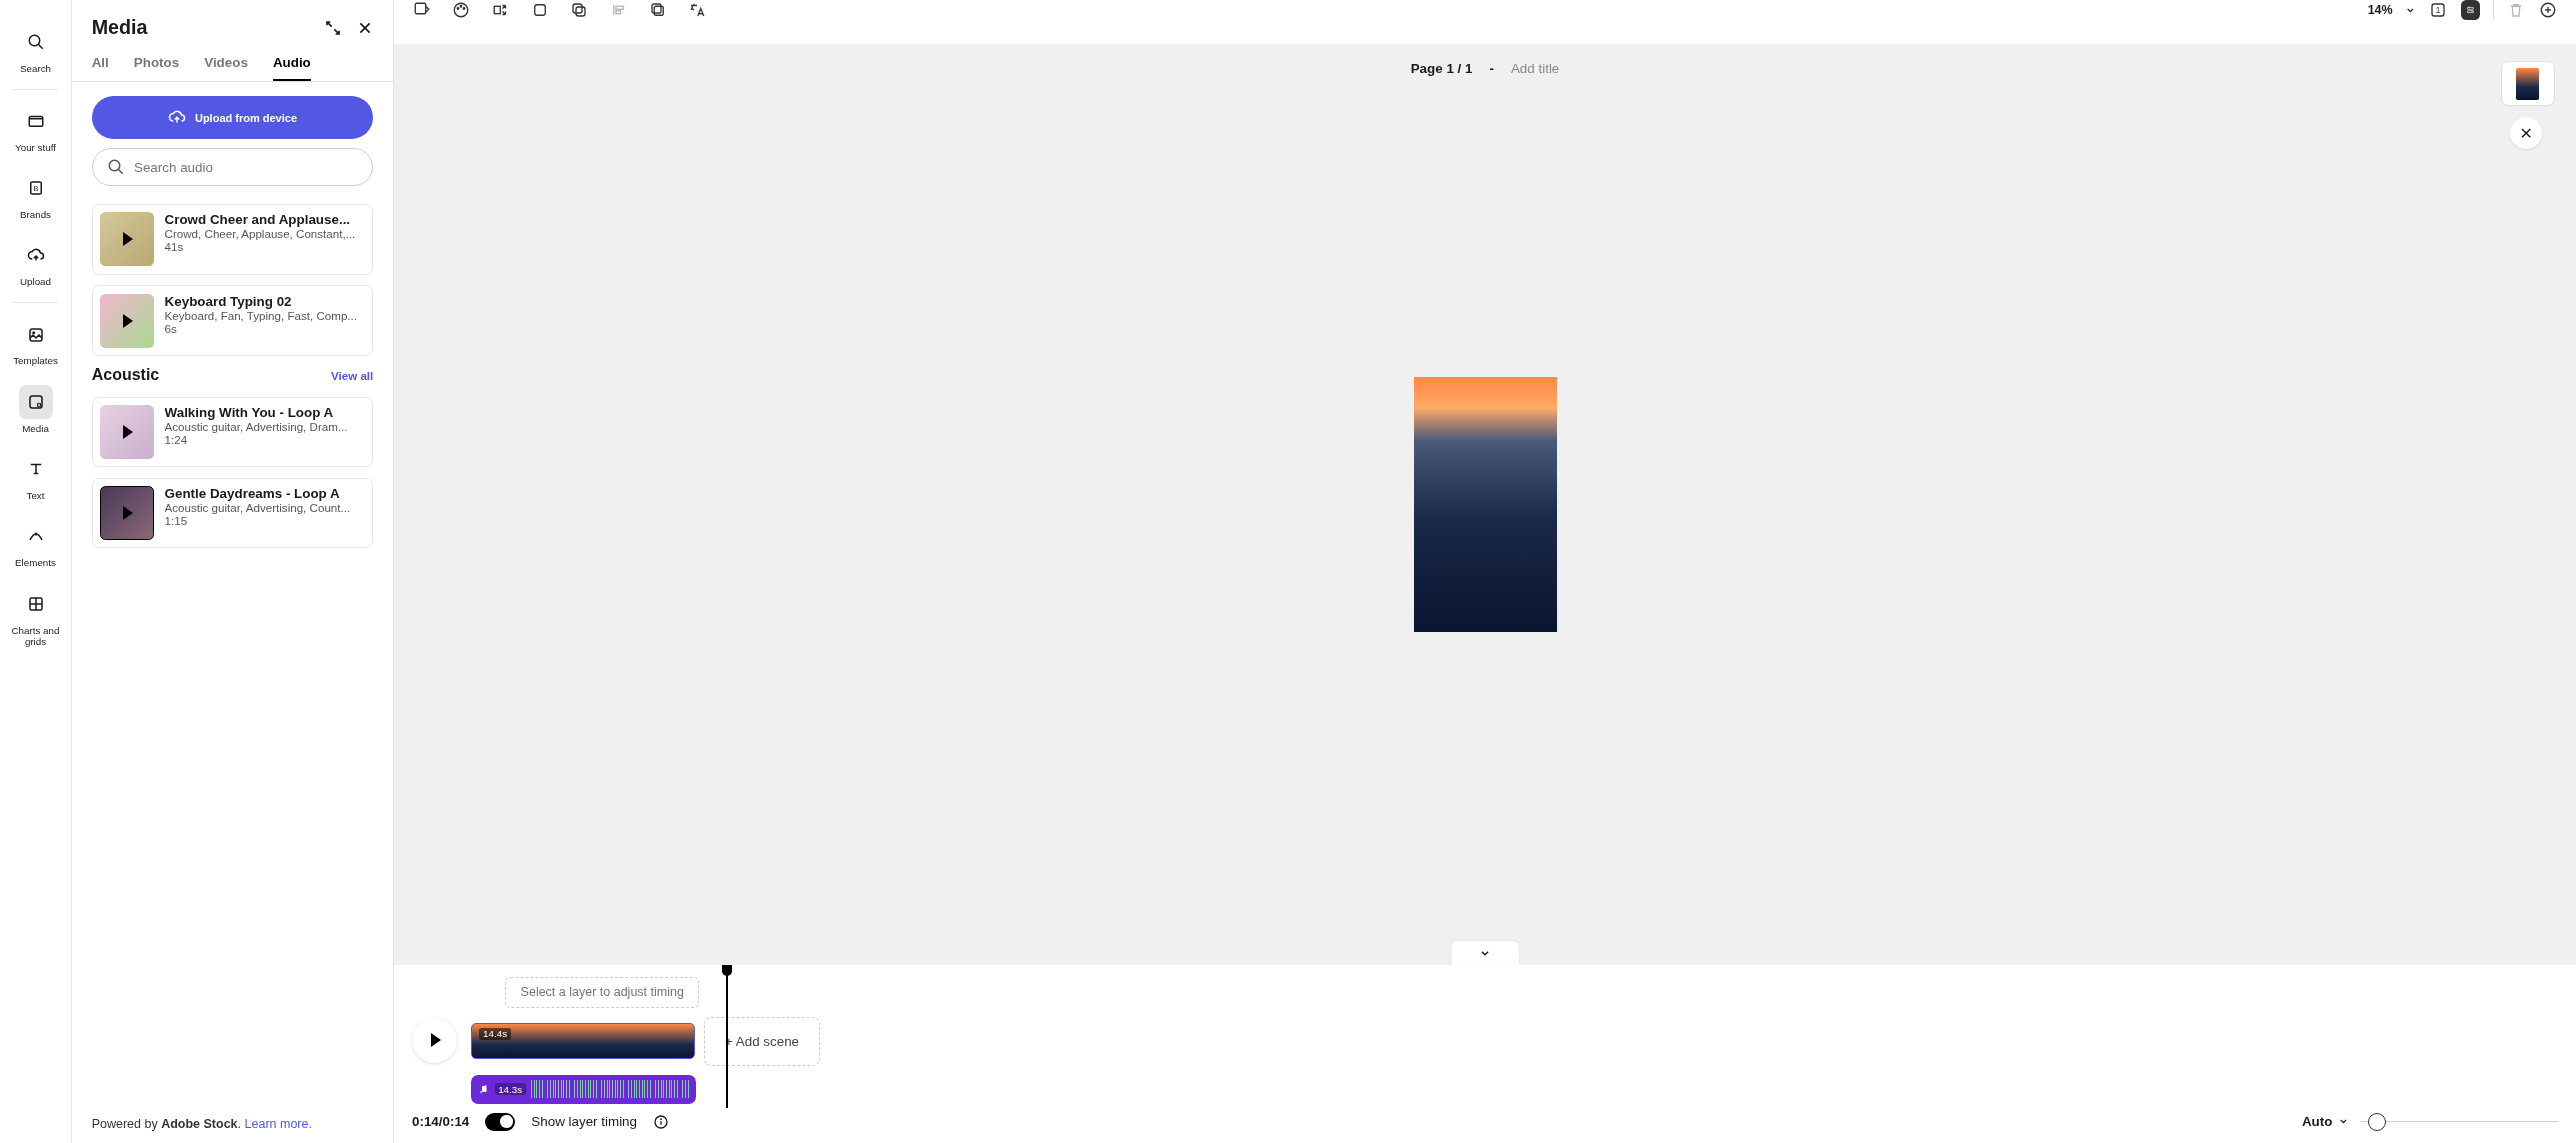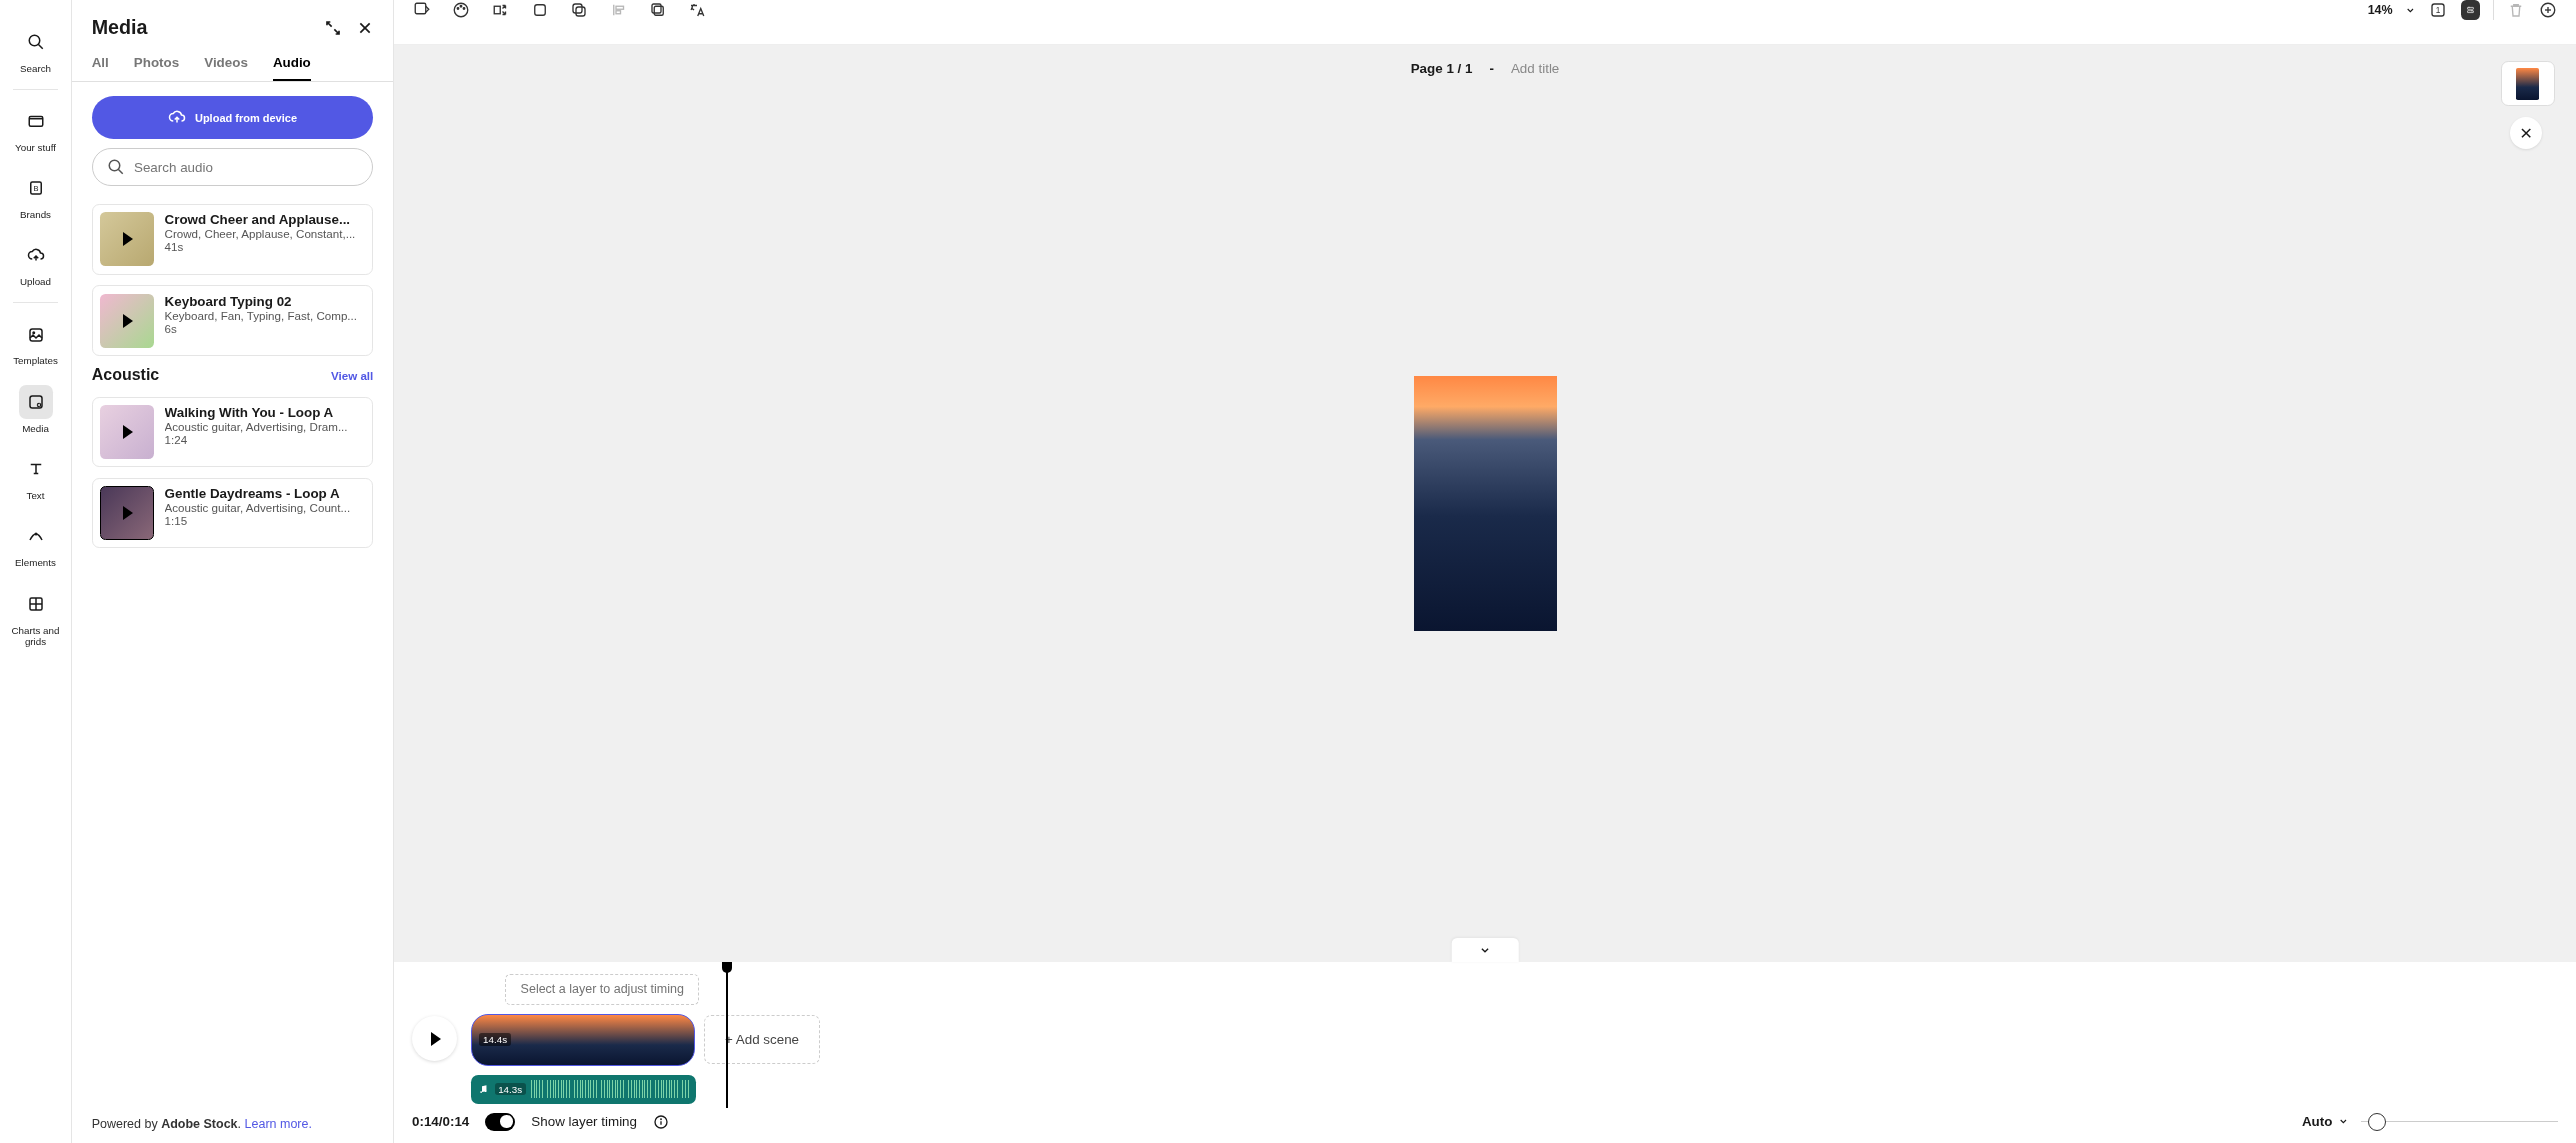--- a/index.html
+++ b/index.html
@@ -49,24 +49,24 @@
 .page-thumb{position:absolute;top:16px;right:21.5px;width:54px;height:45px;background:#fff;border:0.9px solid #ddd;border-radius:7.2px;display:flex;align-items:center;justify-content:center}
 .close-round{position:absolute;top:72px;right:34px;width:32px;height:32px;border-radius:50%;background:#fff;display:flex;align-items:center;justify-content:center;cursor:pointer;box-shadow:0 0.9px 2.7px rgba(0,0,0,0.1)}
 .preview-img{width:143px;height:255px;background:linear-gradient(to bottom,#ff8844 0%,#ffaa66 12%,#4a5a7a 25%,#1a2a4a 55%,#0a1530 100%);position:relative}
 .collapse-tab{position:absolute;bottom:0;left:50%;transform:translateX(-50%);background:#fff;border-radius:5.4px 5.4px 0 0;padding:5.4px 27px;cursor:pointer;box-shadow:0 -0.9px 2.7px rgba(0,0,0,0.05)}
 .timeline-area{background:#fff;padding:12.5px 18px;display:flex;flex-direction:column;gap:9px}
 .timeline-tracks{display:flex;gap:14.3px;align-items:center}
 .tl-play{width:45px;height:45px;border-radius:50%;background:#fff;box-shadow:0 0.9px 3.6px rgba(0,0,0,0.15);display:flex;align-items:center;justify-content:center;cursor:pointer;flex-shrink:0}
 .tracks-col{display:flex;flex-direction:column;gap:9px;position:relative}
 .hint-box{border:1.8px dashed #ccc;border-radius:5.4px;padding:7.2px 14.3px;font-size:12.5px;color:#737373;align-self:flex-start;margin-left:34px}
 .clip-row{display:flex;gap:9px;align-items:center}
-.video-clip{width:224px;height:52px;border:1.8px solid #5258e4;border-radius:17px;background:linear-gradient(to bottom,#ff8844 0%,#1a2a4a 60%,#0a1530 100%);position:relative;display:flex;align-items:center;padding:3.6px 7.2px}
+.video-clip{width:224px;height:36px;border:1.8px solid #5258e4;border-radius:5px;background:linear-gradient(to bottom,#ff8844 0%,#1a2a4a 60%,#0a1530 100%);position:relative;display:flex;align-items:flex-start;padding:3.6px 7.2px}
 .clip-badge{background:rgba(0,0,0,0.5);color:#fff;font-size:9.8px;padding:0.9px 3.6px;border-radius:2.7px}
 .add-scene{border:1.8px dashed #ccc;border-radius:7.2px;padding:16px 19.7px;font-size:13.4px;color:#444;cursor:pointer}
-.audio-clip{width:225px;height:29px;background:#0f766e;border-radius:7.2px;display:flex;align-items:center;padding:0 7.2px;gap:5.4px;position:relative;overflow:hidden}
+.audio-clip{width:225px;height:29px;background:#6d28d9;border-radius:7.2px;display:flex;align-items:center;padding:0 7.2px;gap:5.4px;position:relative;overflow:hidden}
 .audio-clip .clip-badge{background:rgba(0,0,0,0.3)}
 .wave{flex:1;height:18px;background:repeating-linear-gradient(90deg,#7dd4a8 0 0.9px,transparent 0.9px 2.7px)}
 .playhead{position:absolute;left:255px;top:-4.5px;bottom:-4.5px;width:1.8px;background:#000}
 .playhead::before{content:'';position:absolute;top:-7.2px;left:-4.5px;width:10.7px;height:10.7px;background:#000;border-radius:0 0 50% 50%}
 .timeline-footer{display:flex;align-items:center;justify-content:space-between}
 .tf-left{display:flex;align-items:center;gap:16px}
 .time-disp{font-size:13.4px;font-weight:700}
 .toggle{width:30px;height:18px;background:#000;border-radius:10.7px;position:relative;cursor:pointer}
 .toggle::after{content:'';position:absolute;width:12.5px;height:12.5px;border-radius:50%;background:#fff;top:2.7px;right:2.7px}
 .show-timing{font-size:13.4px}

